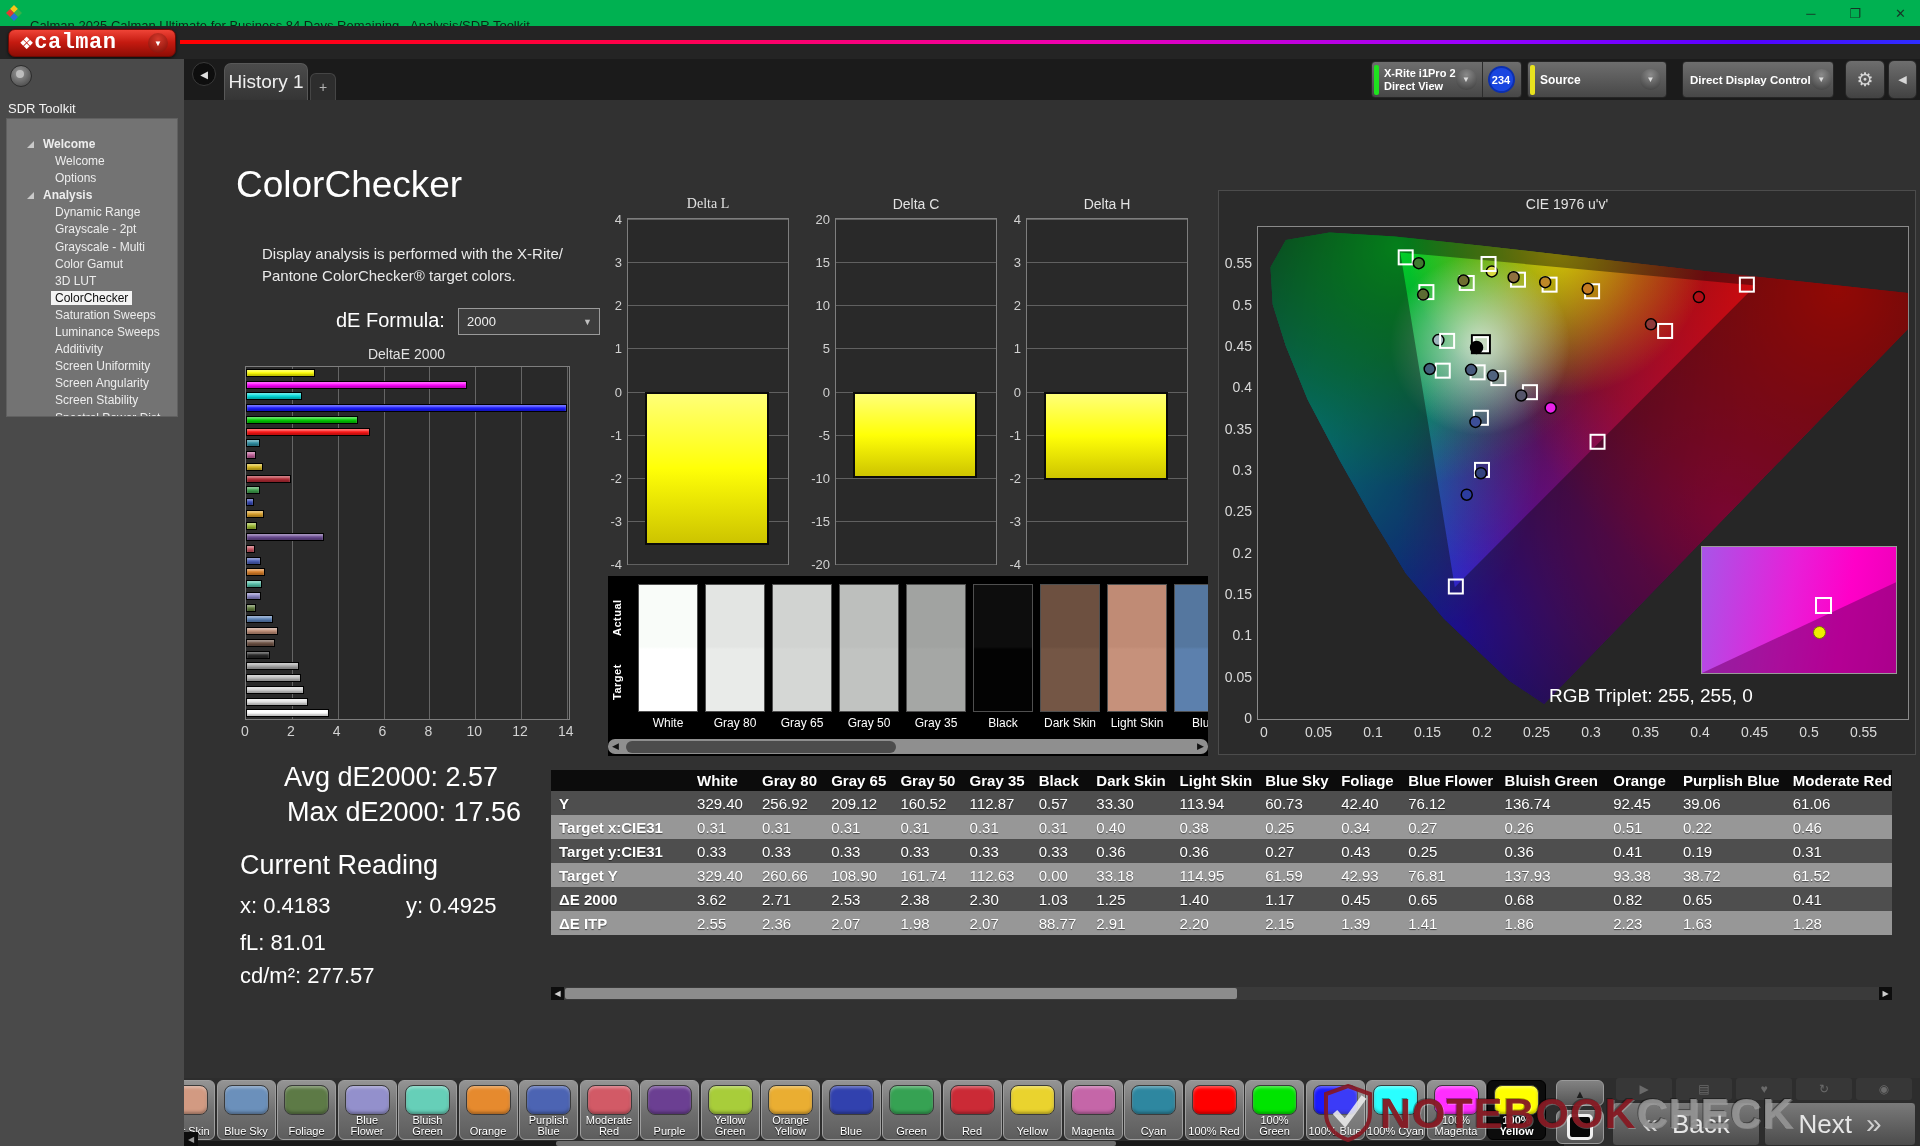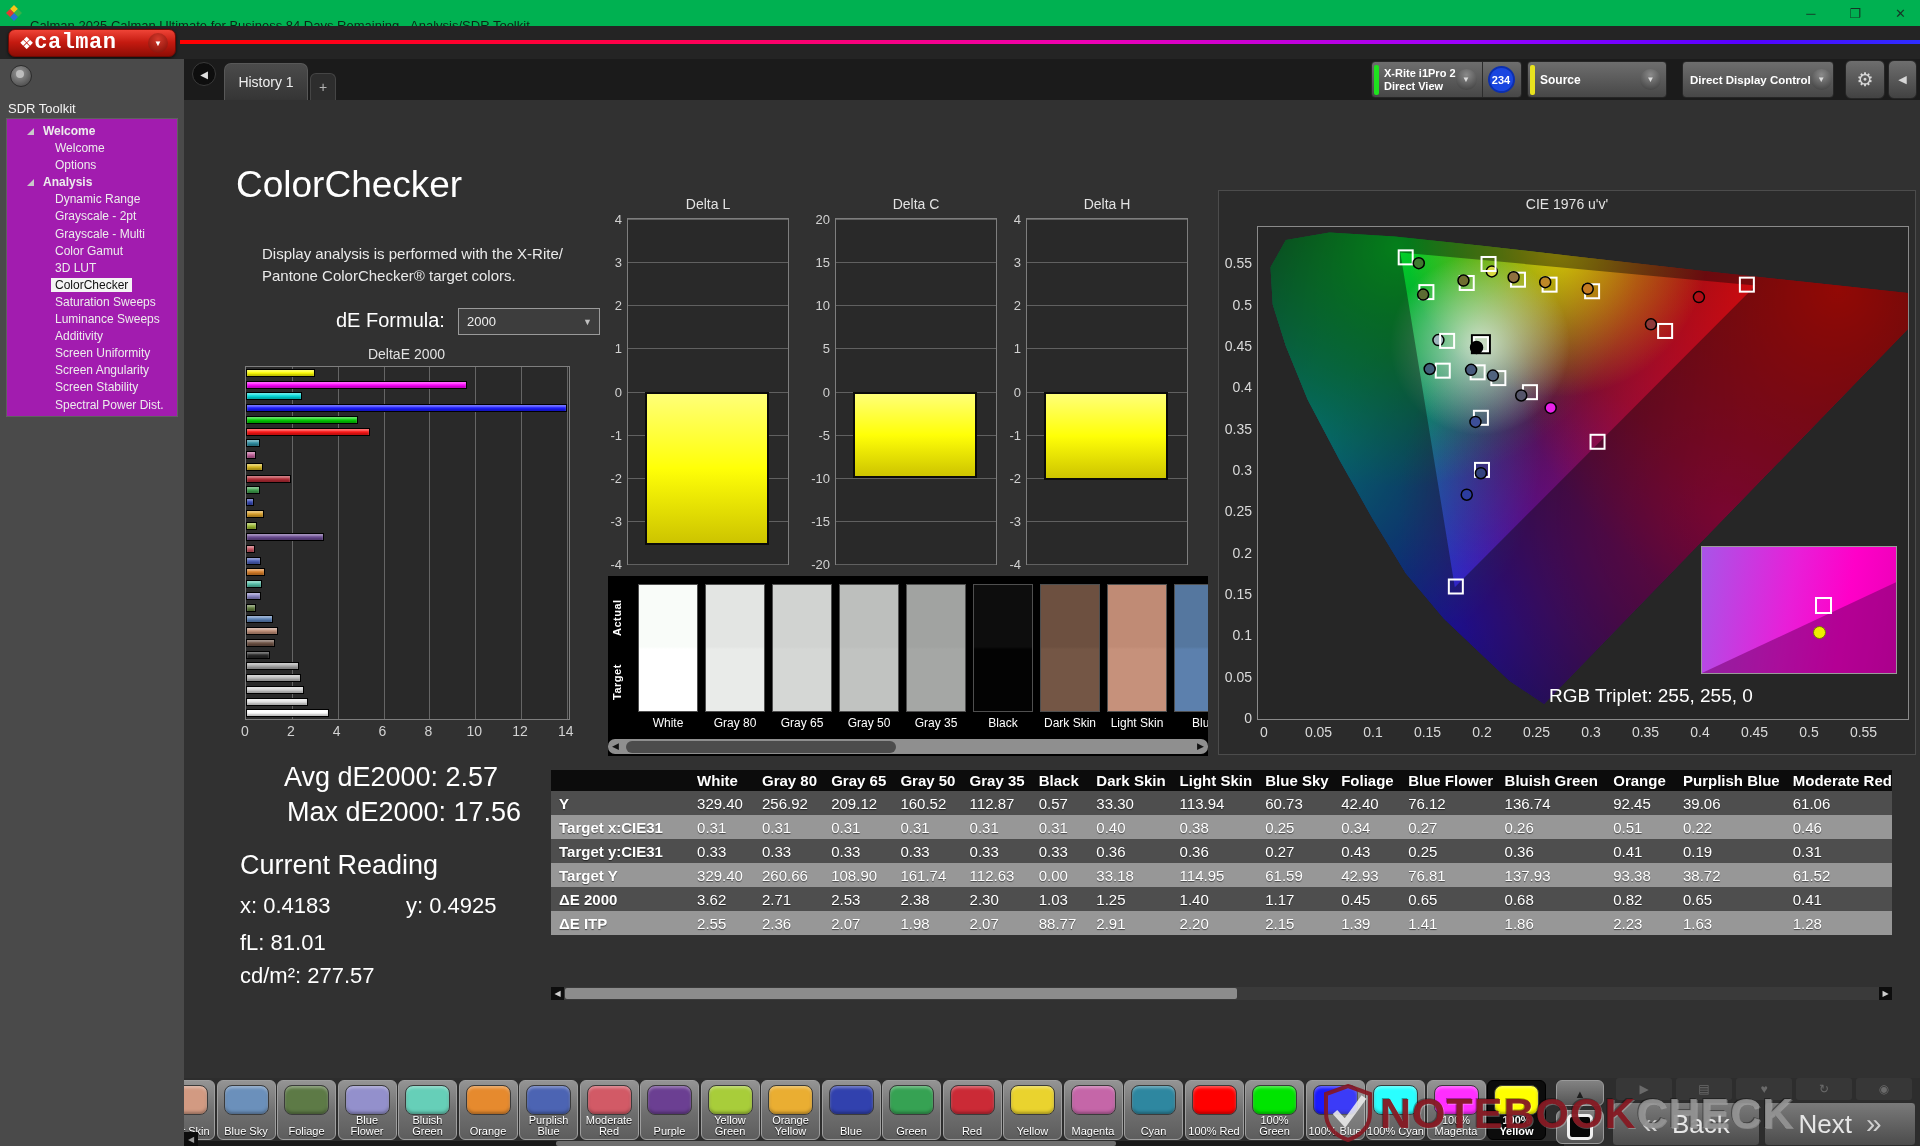--- a/index.html
+++ b/index.html
@@ -23,21 +23,21 @@
            background:radial-gradient(circle at 50% 30%,#d63a2c,#7e0b04);color:#fff;font-size:8px;
            display:flex;align-items:center;justify-content:center;}
   .rainbow{position:absolute;left:180px;top:14px;width:1740px;height:4px;
            background:linear-gradient(90deg,#ff0000,#ff0050 28%,#ef00b4 52%,#9b00ff 74%,#5500ff 90%,#2d2dff 100%);}
 
   
   .tabrow{position:absolute;left:0;top:59px;width:1920px;height:41px;background:#1b1b1b;}
   .collapse-btn{position:absolute;left:192px;top:3px;width:22px;height:22px;border-radius:50%;background:#0e0e0e;
                 border:1px solid #3a3a3a;color:#e0e0e0;font-size:10px;display:flex;align-items:center;justify-content:center;}
   .tab{position:absolute;left:224px;top:4px;width:84px;height:37px;background:linear-gradient(180deg,#4b4b4b,#353535);
-       border:1px solid #585858;border-bottom:none;border-radius:7px 7px 0 0;color:#efefef;font-size:14px;
+       border:1px solid #585858;border-bottom:none;border-radius:7px 7px 0 0;color:#efefef;font-size:19px;
        display:flex;align-items:center;justify-content:center;box-sizing:border-box;}
   .tab-add{position:absolute;left:310px;top:14px;width:26px;height:27px;background:#2d2d2d;border:1px solid #454545;
            border-bottom:none;border-radius:6px 6px 0 0;color:#b5b5b5;font-size:14px;display:flex;align-items:center;justify-content:center;box-sizing:border-box;}
   .tb-block{position:absolute;top:2px;height:37px;background:linear-gradient(180deg,#6e6e6e,#474747);
             border-radius:4px;border:1px solid #262626;display:flex;align-items:center;box-sizing:border-box;}
   .tb-accent{width:5px;height:30px;margin-left:2px;border-radius:2px;}
   .tb-text{color:#fff;margin-left:5px;white-space:nowrap;}
   .dd-circle{width:21px;height:21px;border-radius:50%;background:radial-gradient(circle at 50% 28%,#8a8a8a,#383838);
              color:#dcdcdc;font-size:8px;display:flex;align-items:center;justify-content:center;flex:none;}
   .meter{left:1371px;width:151px;}
@@ -56,22 +56,22 @@
   .coll2-btn{position:absolute;left:1888px;top:1px;width:29px;height:39px;border-radius:6px;
              background:linear-gradient(180deg,#6e6e6e,#424242);border:1px solid #262626;color:#d8d8d8;font-size:11px;
              display:flex;align-items:center;justify-content:center;box-sizing:border-box;}
 
   
   .sidebar{position:absolute;left:0;top:59px;width:184px;height:1087px;background:#4a4a4a;z-index:5;}
   .side-radio{position:absolute;left:10px;top:6px;width:22px;height:22px;border-radius:50%;
               background:radial-gradient(circle at 42% 35%,#9a9a9a,#3c3c3c);border:1px solid #2c2c2c;box-sizing:border-box;}
   .side-radio span{position:absolute;left:5px;top:4px;width:8px;height:8px;border-radius:50%;background:#bdbdbd;}
   .side-title{position:absolute;left:8px;top:42px;font-size:13px;color:#f2f2f2;}
-  .tree{position:absolute;left:6px;top:59px;width:172px;height:299px;background:#a21caf;border:1px solid #606060;
-        padding-top:4px;box-sizing:border-box;overflow:hidden;}
+  .tree{position:absolute;left:6px;top:59px;width:172px;height:299px;background:#737373;border:1px solid #606060;
+        padding-top:17px;box-sizing:border-box;overflow:hidden;}
   .tree-item{height:17.1px;line-height:17px;font-size:12px;color:#ededed;position:relative;white-space:nowrap;cursor:default;}
   .tree-item.lvl0{padding-left:36px;font-weight:700;}
   .tree-item.lvl1{padding-left:48px;}
   .tree-arrow{position:absolute;left:20px;top:5px;width:0;height:0;border-left:7px solid transparent;border-bottom:7px solid #c9c9c9;}
   .tree-item .sel-bg{background:#f4f4f4;color:#101010;padding:0 4px;margin-left:-4px;}
 
   
   .heading{position:absolute;left:236px;top:164px;font-size:37px;color:#ffffff;font-weight:400;}
   .desc{position:absolute;left:262px;top:243px;font-size:15px;color:#eaeaea;line-height:22px;}
   .formula-label{position:absolute;left:336px;top:309px;font-size:20px;color:#fff;}
@@ -329,21 +329,21 @@
       <div class="de-xtick" style="left: 45.8363px;">2</div>
       <div class="de-xtick" style="left: 91.6726px;">4</div>
       <div class="de-xtick" style="left: 137.509px;">6</div>
       <div class="de-xtick" style="left: 183.345px;">8</div>
       <div class="de-xtick" style="left: 229.181px;">10</div>
       <div class="de-xtick" style="left: 275.018px;">12</div>
       <div class="de-xtick" style="left: 320.854px;">14</div>
     </div>
 
   <div id="deltaPanels">
-      <div class="dp-title" style="left: 627px;">Delta L</div>
+      <div class="dp-title" style="left: 627px; font-family: Liberation Serif, serif;">Delta L</div>
       <div class="dp-plot" style="left: 627px;">
         <div class="dp-grid" style="top: 0px;"></div>
         <div class="dp-tick" style="top: 0px;">4</div>
         <div class="dp-grid" style="top: 43.125px;"></div>
         <div class="dp-tick" style="top: 43.125px;">3</div>
         <div class="dp-grid" style="top: 86.25px;"></div>
         <div class="dp-tick" style="top: 86.25px;">2</div>
         <div class="dp-grid" style="top: 129.375px;"></div>
         <div class="dp-tick" style="top: 129.375px;">1</div>
         <div class="dp-grid" style="top: 172.5px;"></div>

